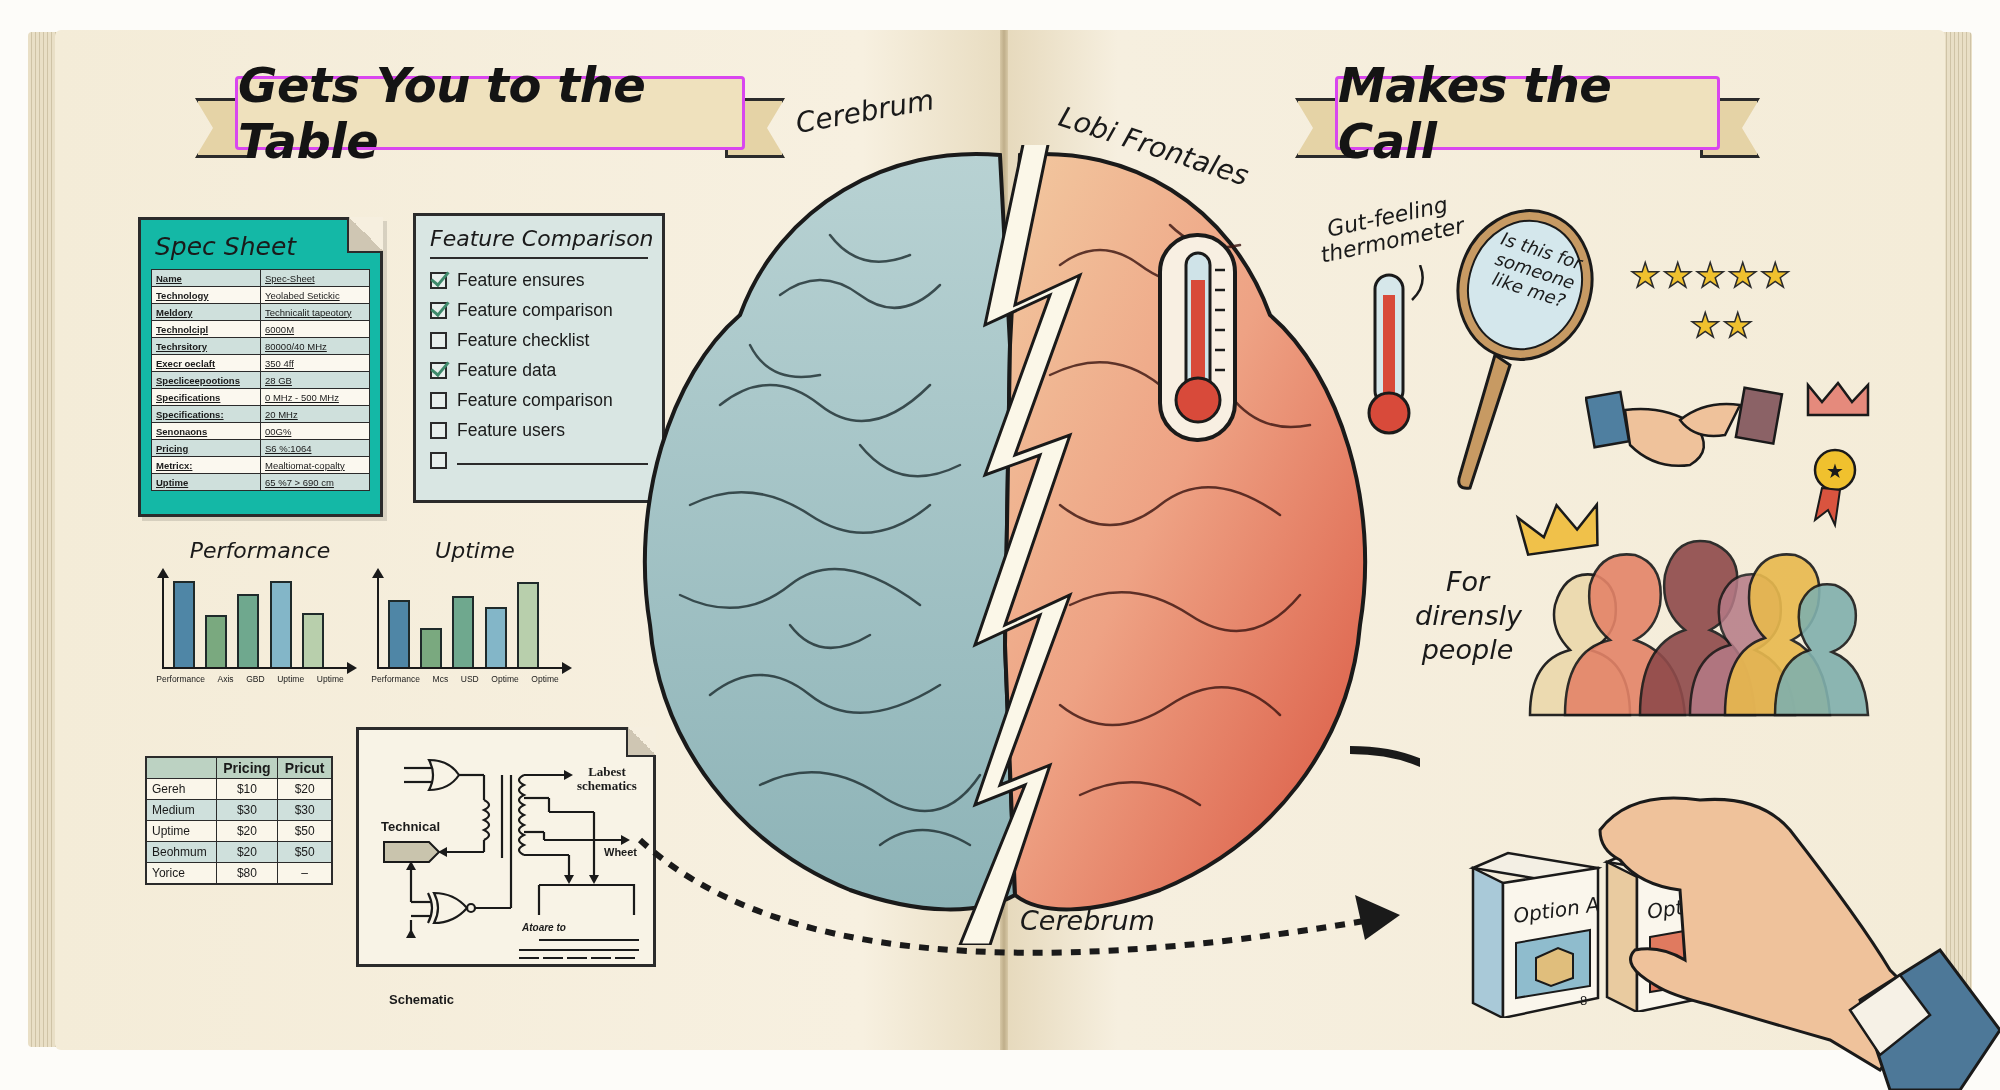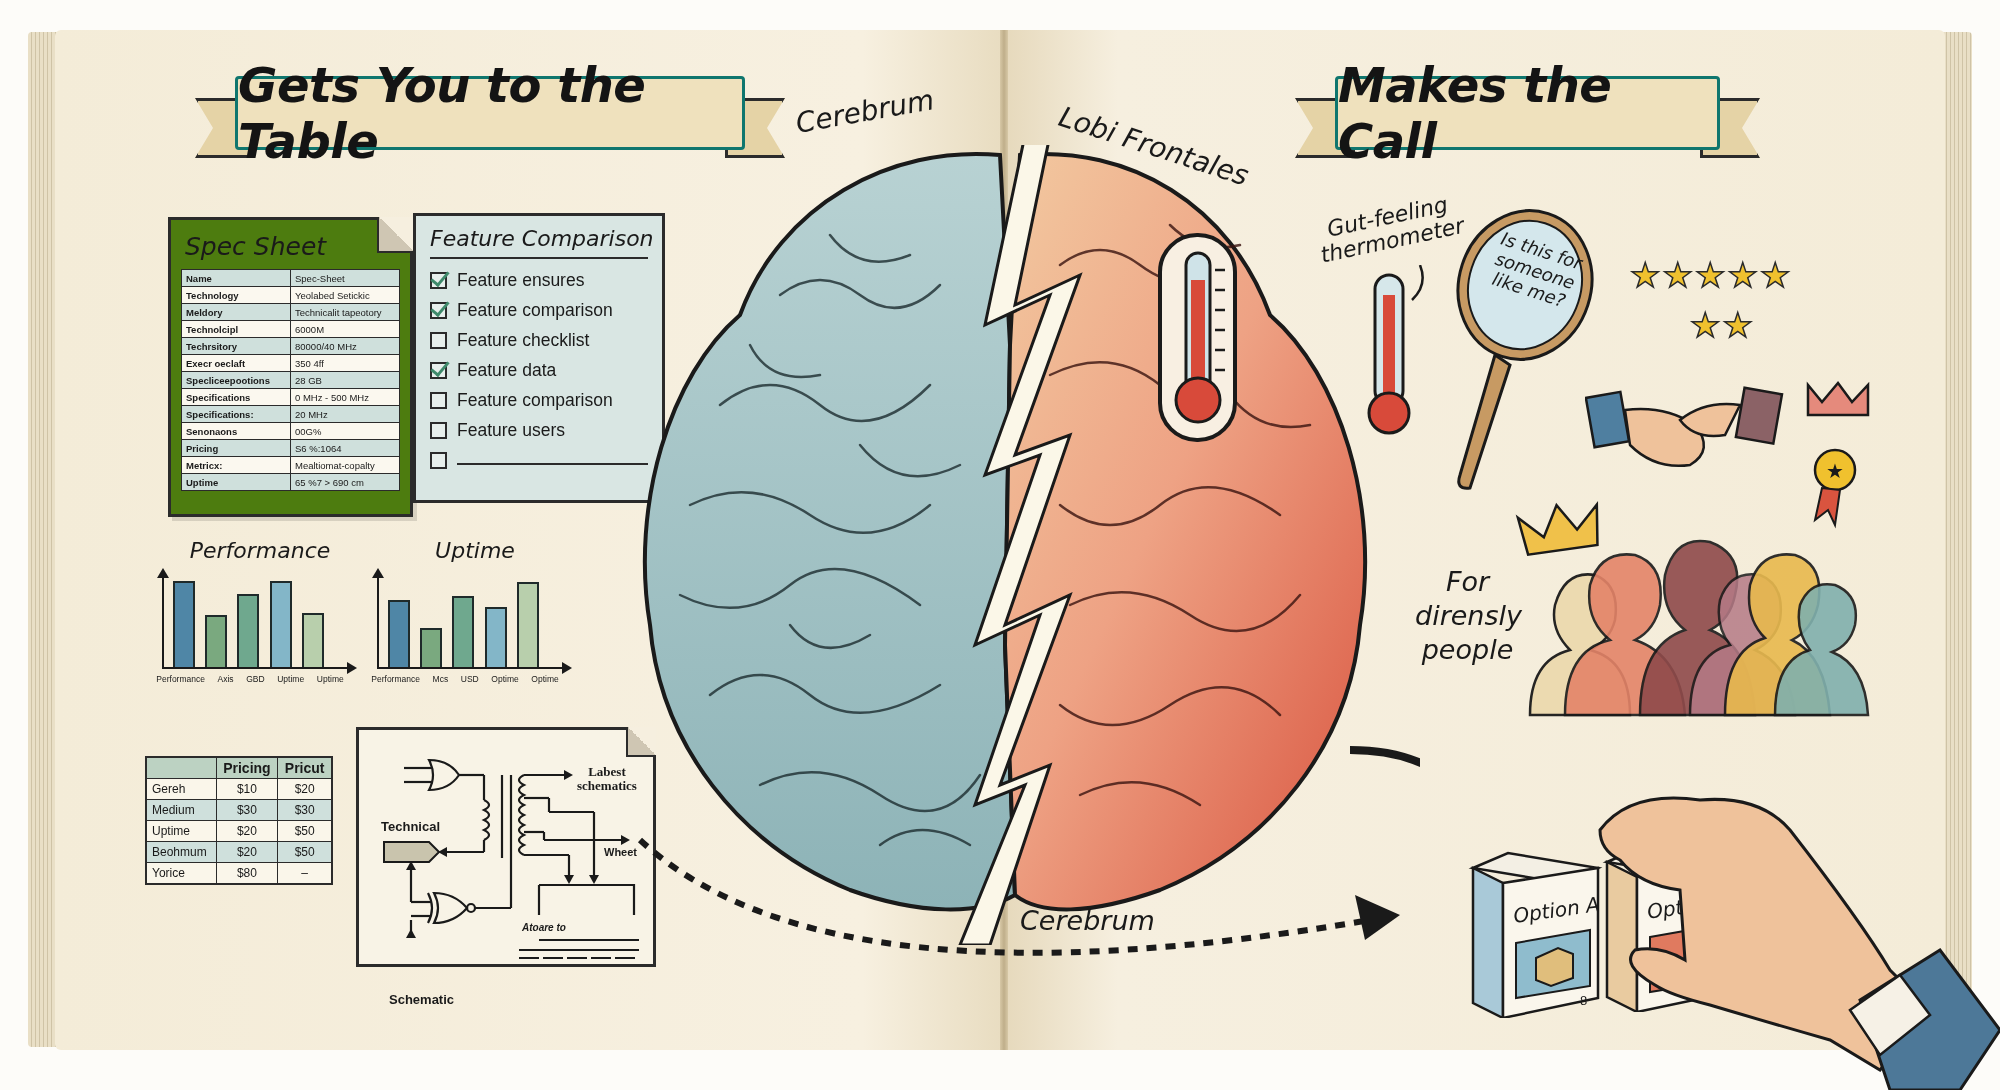--- a/index.html
+++ b/index.html
@@ -16,37 +16,37 @@
   .page-left { left: 55px; width: 950px; border-radius: 6px 0 0 6px;
     background: linear-gradient(90deg, #f4ecd8 0%, #f7f0e0 85%, #e8dcc0 100%); }
   .page-right { left: 1005px; width: 940px; border-radius: 0 6px 6px 0;
     background: linear-gradient(90deg, #e6d9bc 0%, #f6efdf 12%, #f4ecd8 100%); }
   .spine { left: 1000px; top: 30px; width: 8px; height: 1020px;
     background: linear-gradient(90deg, #d7c8a6, #bfae8a, #d7c8a6); }
 
   
   .banner { height: 96px; }
   .banner-body { position: absolute; left: 40px; right: 40px; top: 8px; bottom: 14px;
-    background: #efe1bd; border: 3px solid #0f766e; border-radius: 4px;
+    background: #efe1bd; border: 3px solid #d946ef; border-radius: 4px;
     display: flex; align-items: center; justify-content: center; z-index: 2; }
   .banner-tail { position: absolute; top: 30px; width: 60px; height: 60px; background: #e5d3a6; border: 3px solid #2b2b2b; z-index: 1; }
   .banner-tail.l { left: 0; clip-path: polygon(0 0,100% 0,100% 100%,0 100%,30% 50%); }
   .banner-tail.r { right: 0; clip-path: polygon(0 0,100% 0,70% 50%,100% 100%,0 100%); }
   .banner-text { font-family: "DejaVu Sans", sans-serif; font-style: italic; font-weight: bold; font-size: 48px; color: #141414; letter-spacing: -0.5px; }
 
   .label-rot { font-family: "DejaVu Sans", sans-serif; font-style: italic; font-size: 28px; color: #1a1a1a; }
 
   
-  .spec-sheet { left: 138px; top: 217px; width: 245px; height: 300px; background: #4d7c0f;
-    border: 3px solid #2b2b2b; box-shadow: 4px 4px 0 rgba(0,0,0,0.12); padding: 10px 10px; margin-left: 30px; }
+  .spec-sheet { left: 138px; top: 217px; width: 245px; height: 300px; background: #14b8a6;
+    border: 3px solid #2b2b2b; box-shadow: 4px 4px 0 rgba(0,0,0,0.12); padding: 10px 10px; }
   .spec-sheet .fold { position: absolute; right: -3px; top: -3px; width: 36px; height: 36px;
     background: linear-gradient(225deg, #f6efdf 50%, #cfc6b3 50%); border-left: 2px solid #2b2b2b; border-bottom: 2px solid #2b2b2b; }
   .spec-title { font-family: "DejaVu Sans", sans-serif; font-style: italic; font-size: 25px; margin: 2px 0 8px 4px; }
   table.spec { width: 100%; border-collapse: collapse; font-size: 9.5px; font-weight: bold; }
-  table.spec td { border: 1.5px solid #2b2b2b; padding: 1.5px 4px; height: 17px; white-space: nowrap; overflow: hidden; }
+  table.spec td { border: 1.5px solid #2b2b2b; padding: 1.5px 4px; height: 17px; white-space: nowrap; overflow: hidden; text-decoration: underline; }
   table.spec tr:nth-child(odd) td { background: #cfe0dc; }
   table.spec tr:nth-child(even) td { background: #fbf8ef; }
   table.spec td:first-child { width: 50%; }
   table.spec td:last-child { font-weight: normal; }
 
   
   .feature-card { left: 413px; top: 213px; width: 252px; height: 290px; background: #d9e6e3;
     border: 3px solid #2b2b2b; padding: 10px 14px; }
   .feature-title { font-family: "DejaVu Sans", sans-serif; font-style: italic; font-size: 22px;
     border-bottom: 2px solid #2b2b2b; padding-bottom: 6px; margin-bottom: 6px; white-space: nowrap; }

